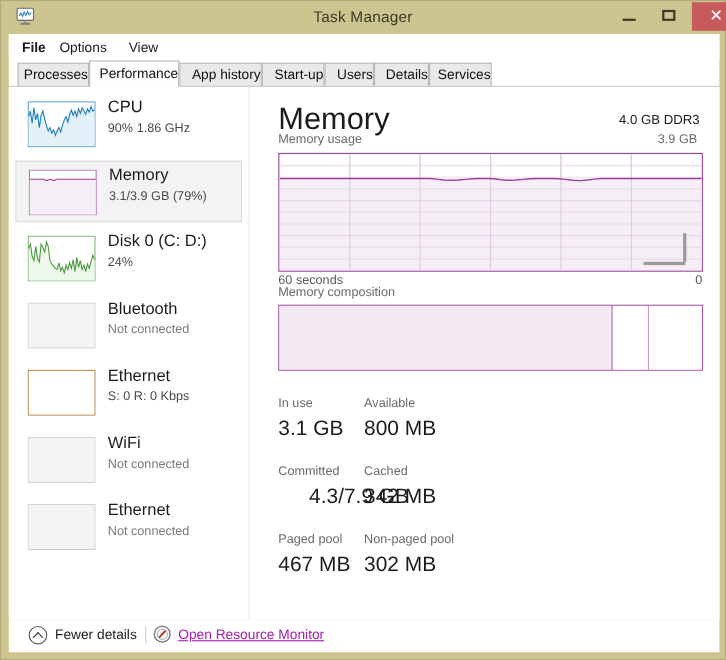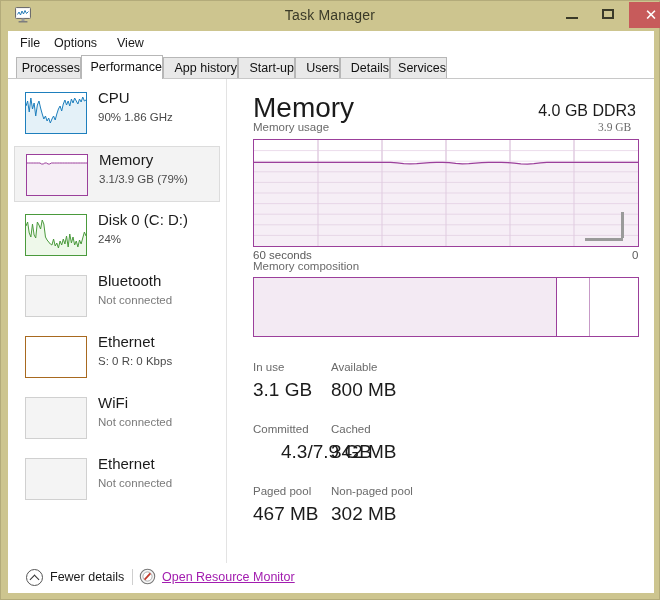--- a/index.html
+++ b/index.html
@@ -41,21 +41,21 @@
   .client{
     position:absolute;left:7px;top:30px;width:646px;height:532px;
     background:#ffffff;
   }
   
   .menubar{position:absolute;left:0;top:0;width:646px;height:24px;background:#ffffff;}
   .menuitem{
     position:absolute;top:3px;height:18px;font-size:12.5px;color:#1a1a1a;
     padding:0 6px;line-height:18px;
   }
-  #mi-file{left:6px;}
+  #mi-file{left:6px;font-weight:bold;}
   #mi-options{left:40px;}
   #mi-view{left:103px;}
 
   
   .tabstrip{position:absolute;left:0;top:24px;width:646px;height:24px;}
   .tabstrip:after{
     content:"";position:absolute;left:0;top:23px;width:646px;height:1px;background:#c8c8c8;
   }
   .tab{
     position:absolute;top:2px;height:22px;box-sizing:border-box;
@@ -90,23 +90,23 @@
     position:absolute;left:84px;top:26px;font-size:11.5px;color:#4a4a4a;
     white-space:nowrap;
   }
   .res-sub.muted{color:#7a7a7a;}
 
   
   .rightpane{
     position:absolute;left:219px;top:48px;width:427px;height:484px;background:#ffffff;
   }
   .h1{position:absolute;left:26px;top:13px;font-size:28px;color:#1b1b1b;font-weight:normal;margin:0;}
-  .h1-right{position:absolute;right:18px;top:23px;font-size:16px;color:#1b1b1b;}
+  .h1-right{position:absolute;right:18px;top:23px;font-size:12px;color:#1b1b1b;}
   .sec-label{position:absolute;font-size:11.5px;color:#6a6a6a;}
-  .sec-label-r{position:absolute;font-size:11.5px;color:#6a6a6a;font-family:Liberation Serif, serif;}
+  .sec-label-r{position:absolute;font-size:11.5px;color:#6a6a6a;}
 
   .graph{
     position:absolute;left:26px;top:60px;width:386px;height:108px;
     box-sizing:border-box;border:1px solid #9b3f9b;background:#ffffff;
     overflow:hidden;
   }
   .axis-left{position:absolute;left:26px;top:170px;font-size:11.5px;color:#5a5a5a;}
   .axis-right{position:absolute;left:405px;top:170px;font-size:11.5px;color:#5a5a5a;}
 
   .comp{

